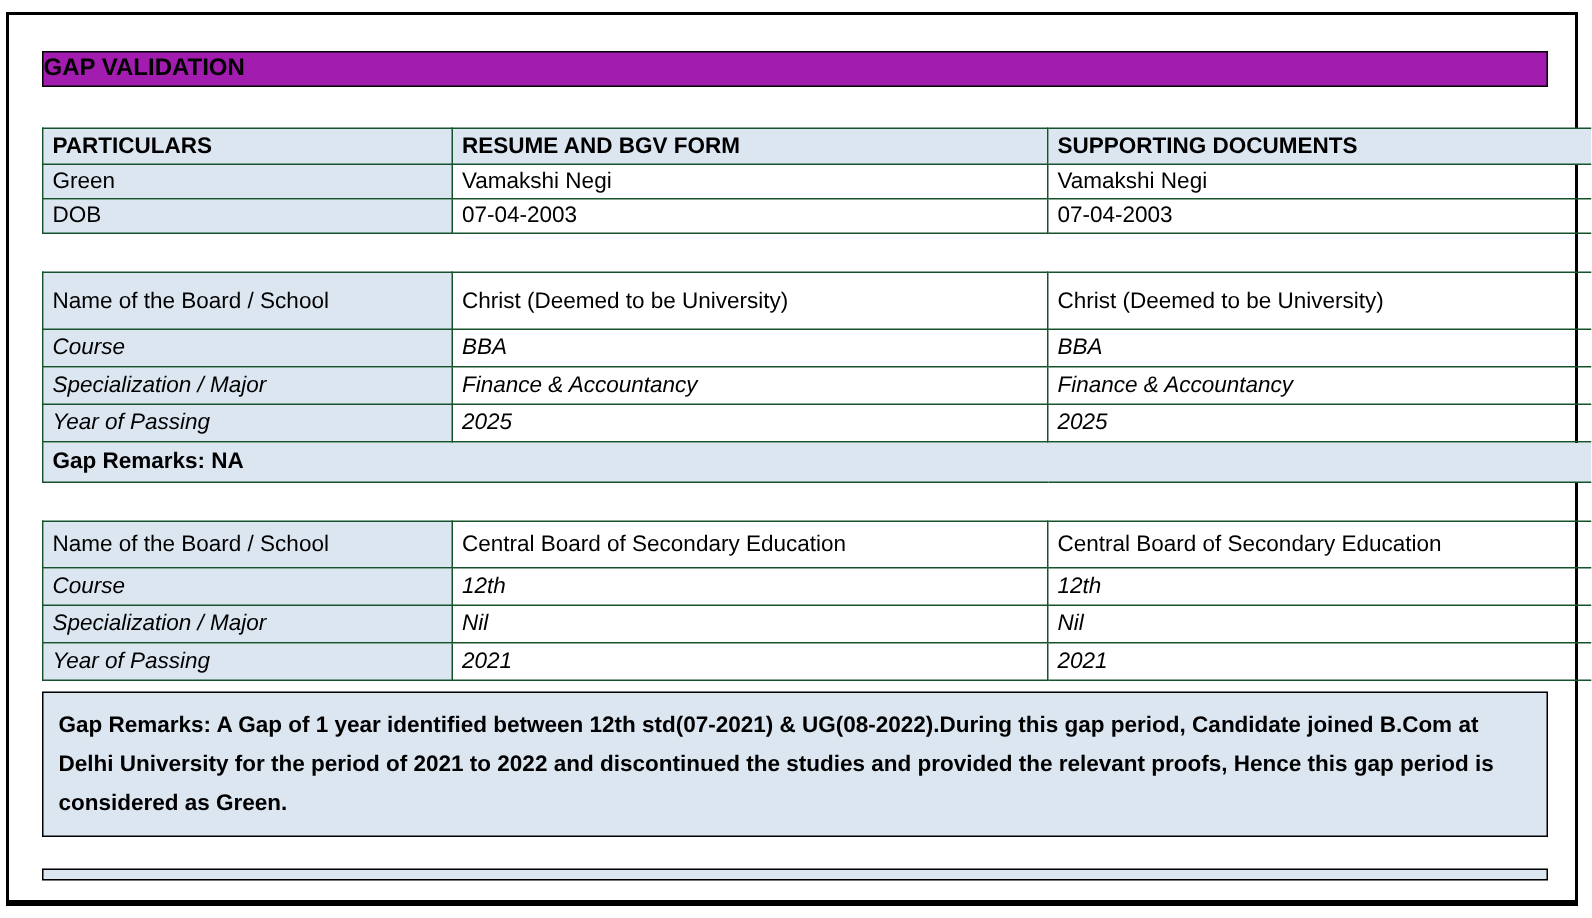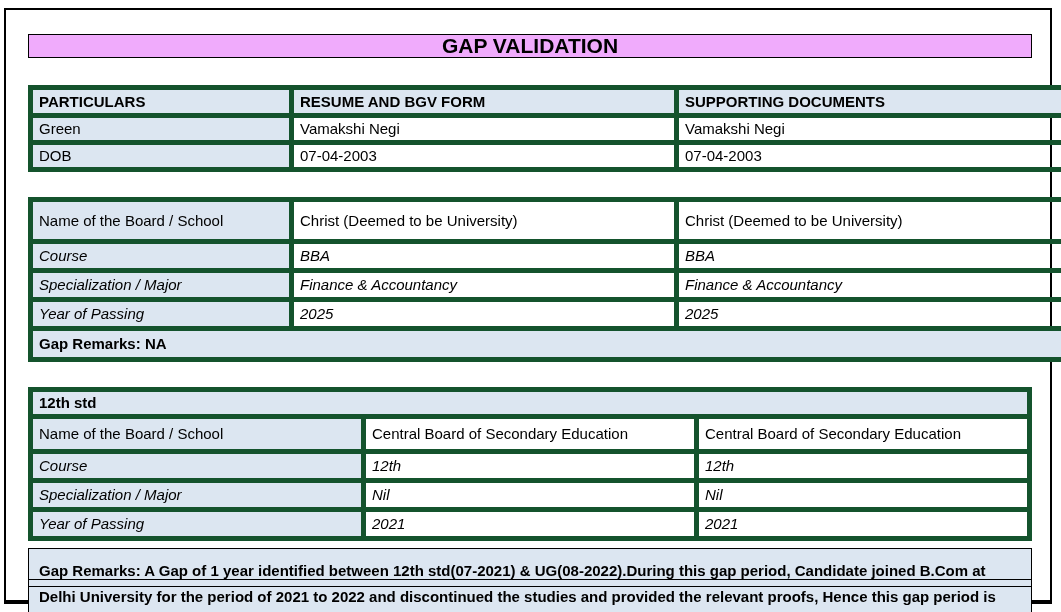--- a/index.html
+++ b/index.html
@@ -30,37 +30,36 @@
   .content {
     position: absolute;
     left: 22px;
     top: 24px;
     width: 1004px;
   }
   .title-bar {
     box-sizing: border-box;
     width: 1004px;
     height: 24px;
-    background: #f0abfc;
+    background: #a21caf;
     border: 1px solid #000000;
     display: flex;
     align-items: center;
-    justify-content: center;
-    font-size: 21px;
+    font-size: 16px;
     font-weight: bold;
   }
   table.grid {
     border-collapse: collapse;
     table-layout: fixed;
     width: 1004px;
     font-size: 15px;
   }
   table.grid td {
-    border: 5px solid #14532d;
-    padding: 1px 0 2px 6px;
+    border: 1px solid #14532d;
+    padding: 1px 16px 2px 6px;
     vertical-align: middle;
     overflow: hidden;
     white-space: nowrap;
   }
   td.c1 { width: 250px; }
   td.c2 { width: 374px; }
   td.c3 { width: 380px; }
   .fill  { background: #dce6f1; }
   .bold  { font-weight: bold; }
   tr.h23 td { height: 20px; }
@@ -149,23 +148,20 @@
           <td class="c3">2025</td>
         </tr>
         <tr class="h26">
           <td class="fill bold" colspan="3">Gap Remarks: NA</td>
         </tr>
       </tbody>
         </table>
 
       <table class="grid mt-section">
         <tbody>
-            <tr class="h22">
-          <td class="fill bold" colspan="3">12th std</td>
-        </tr>
         <tr class="tall30">
           <td class="c1 fill">Name of the Board / School</td>
           <td class="c2">Central Board of Secondary Education</td>
           <td class="c3">Central Board of Secondary Education</td>
         </tr>
         <tr class="h24">
           <td class="c1 fill">Course</td>
           <td class="c2">12th</td>
           <td class="c3">12th</td>
         </tr>

